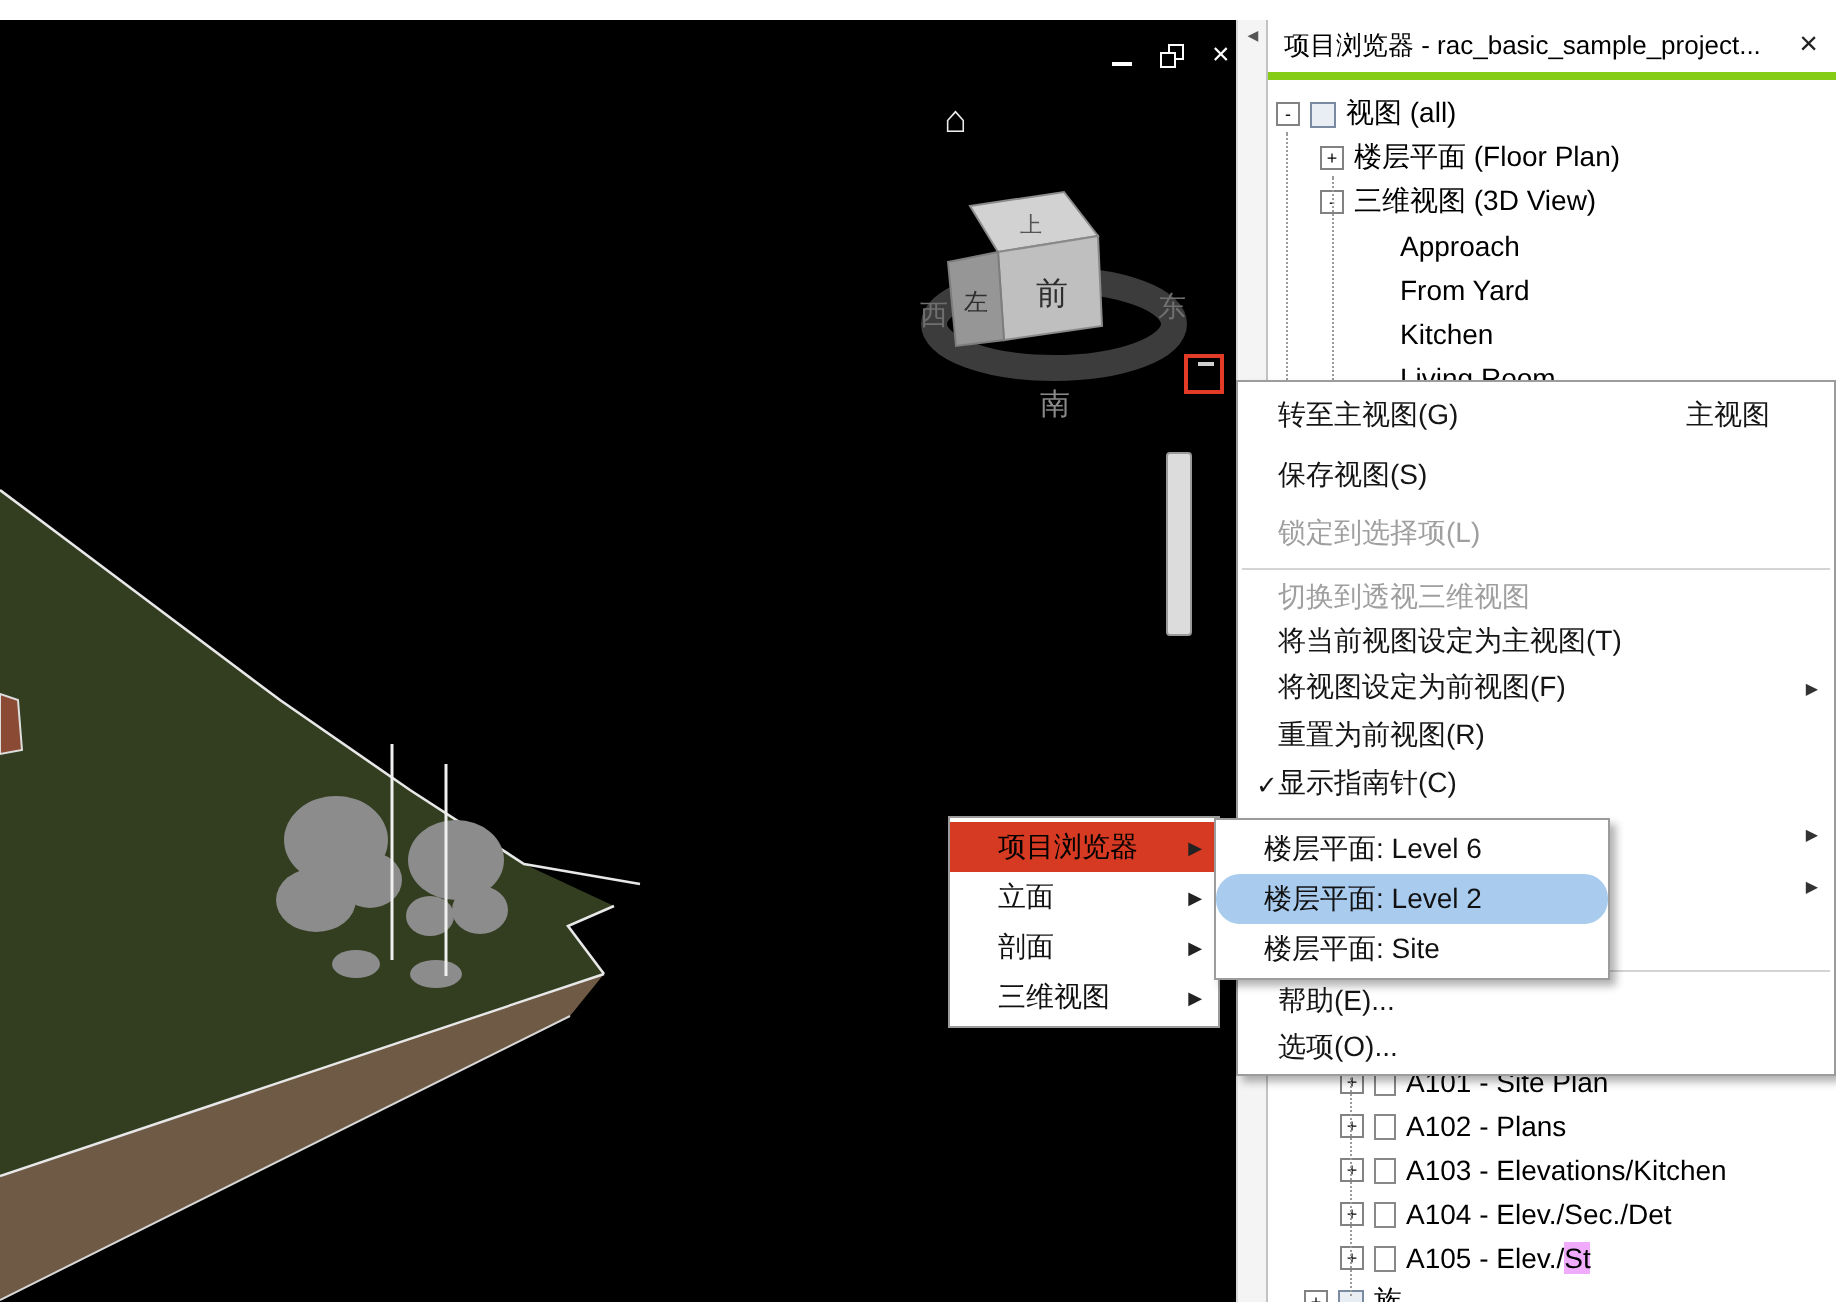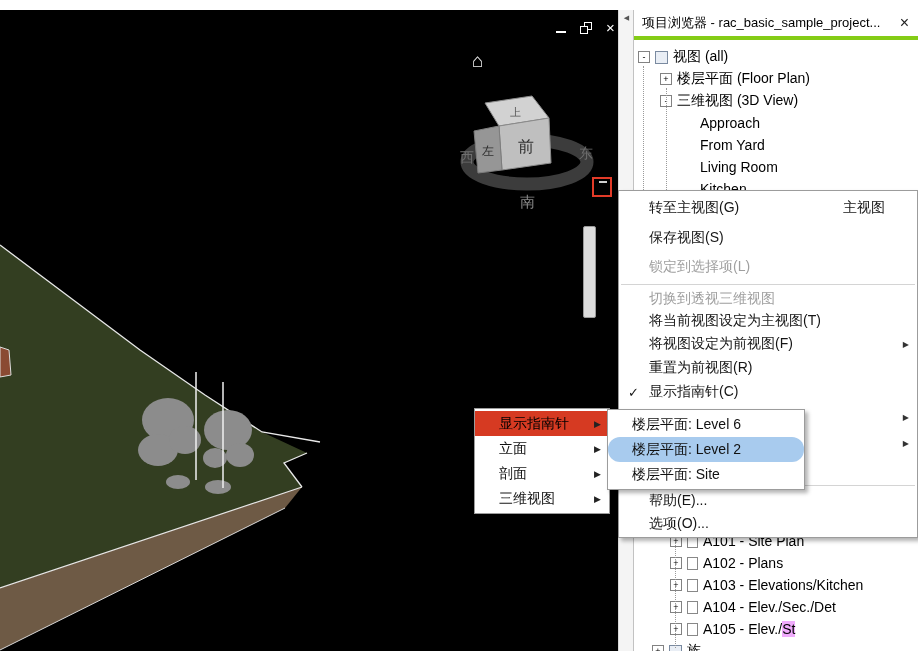--- a/index.html
+++ b/index.html
@@ -36,21 +36,21 @@
 .tree-bottom{top:520px;height:121px;overflow:hidden;}
 .trow{height:22px;display:flex;align-items:center;font-size:14px;color:#000;white-space:nowrap;}
 .expander{width:12px;height:12px;border:1px solid #828282;background:#fff;font-size:9px;line-height:10px;text-align:center;margin-right:5px;flex:none;color:#000;}
 .node-icon{width:13px;height:13px;border:1px solid #7a8aa0;background:#e9eef5;margin-right:5px;flex:none;}
 .sheet-icon{width:11px;height:13px;border:1px solid #888;background:#fff;margin-right:5px;flex:none;}
 .sel{background:#f0abfc;}
 .guide{position:absolute;border-left:1px dotted #9a9a9a;}
 
 
 .ctx-menu{position:absolute;left:618px;top:190px;width:300px;background:#fff;border:1px solid #9c9c9c;box-shadow:3px 3px 4px rgba(0,0,0,.3);z-index:5;padding:2px 0;}
-.mrow{position:relative;display:flex;align-items:center;padding-left:30px;padding-right:8px;font-size:14px;color:#151515;}
+.mrow{position:relative;display:flex;align-items:center;padding-left:20px;padding-right:8px;font-size:14px;color:#151515;}
 .mrow .mcheck{position:absolute;left:9px;font-size:13px;}
 .mrow .mlabel{flex:1;}
 .mrow .mright{margin-right:24px;}
 .mrow .mchev{font-size:8px;color:#333;}
 .mrow.disabled{color:#9f9f9f;}
 .msep{height:1px;background:#d4d4d4;margin:3px 2px;}
 
 
 .submenu{position:absolute;background:#fff;border:1px solid #9c9c9c;box-shadow:3px 3px 4px rgba(0,0,0,.3);z-index:8;padding:2px 0;}
 .sm-levels{left:607px;top:409px;width:198px;}
@@ -154,24 +154,24 @@
         <span class="expander">-</span>
         <span>三维视图 (3D View)</span>
       </div>
       <div class="trow" style="padding-left:66px;">
         <span>Approach</span>
       </div>
       <div class="trow" style="padding-left:66px;">
         <span>From Yard</span>
       </div>
       <div class="trow" style="padding-left:66px;">
+        <span>Kitchen</span>
+      </div>
+      <div class="trow" style="padding-left:66px;">
         <span>Living Room</span>
-      </div>
-      <div class="trow" style="padding-left:66px;">
-        <span>Kitchen</span>
       </div>
     </div>
 
     <div class="tree tree-bottom">
       <div class="guide" style="left:41px;top:0;height:118px;"></div>
       <div class="trow" style="padding-left:36px;">
         <span class="expander">+</span>
         <span class="sheet-icon"></span>
         <span>A101 - Site Plan</span>
       </div>
@@ -248,21 +248,21 @@
     <div class="mrow" style="height:23px;">
       <span class="mlabel">帮助(E)...</span>
     </div>
     <div class="mrow" style="height:23px;">
       <span class="mlabel">选项(O)...</span>
     </div>
   </div>
 
   <div class="submenu sm-dir">
     <div class="srow hl-red">
-      <span class="slabel">显示指南针</span>
+      <span class="slabel">项目浏览器</span>
       <span class="sarrow">▶</span>
     </div>
     <div class="srow">
       <span class="slabel">立面</span>
       <span class="sarrow">▶</span>
     </div>
     <div class="srow">
       <span class="slabel">剖面</span>
       <span class="sarrow">▶</span>
     </div>

